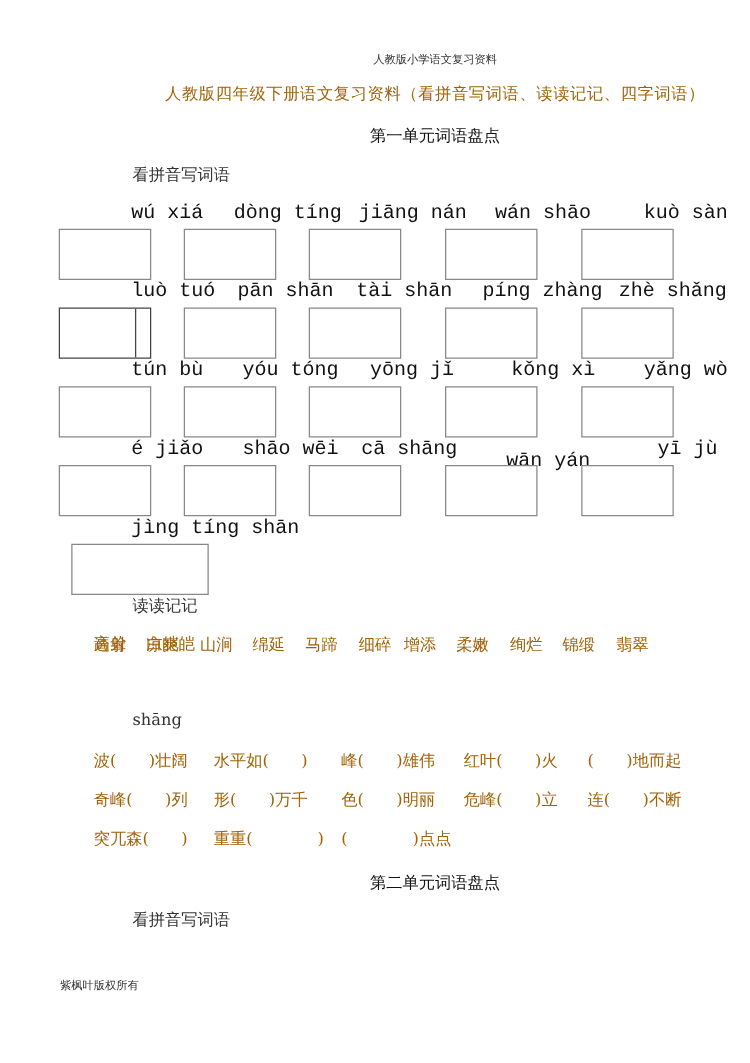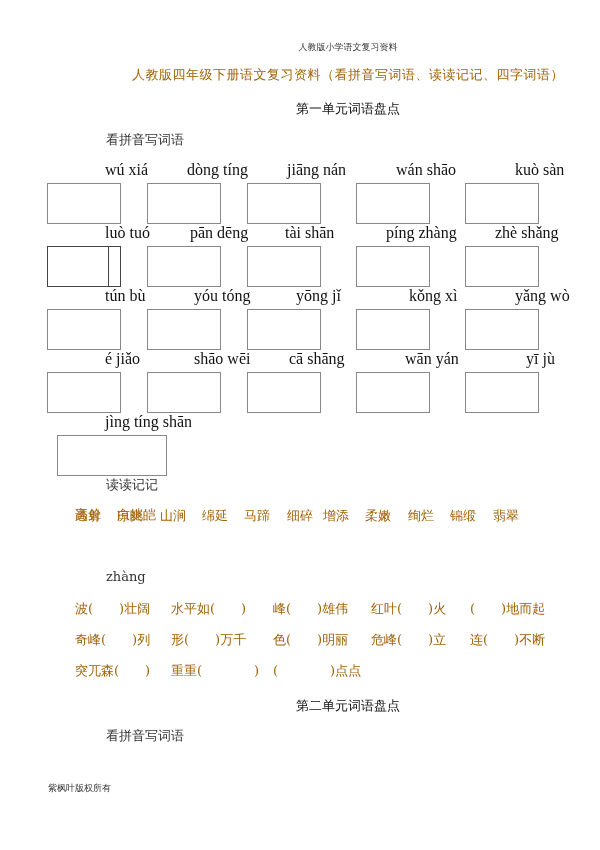--- a/index.html
+++ b/index.html
@@ -3,21 +3,21 @@
 <meta charset="utf-8">
 <style>
   html, body { margin: 0; padding: 0; background: #ffffff; }
   body { width: 600px; height: 850px; position: relative; overflow: hidden;
          font-family: "DejaVu Serif", "Liberation Serif", serif; color: #222; }
   .abs { position: absolute; padding-left: 48px; }
   .header-note { top: 41px; left: 0; width: 600px; text-align: center; font-size: 9px; color: #333; }
   .doc-title { top: 66px; left: 0; width: 600px; text-align: center; font-size: 13px; color: #a16207; letter-spacing: 0.5px; }
   .unit-title { left: 0; width: 600px; text-align: center; font-size: 13px; color: #111; }
   .section-label { left: 58px; font-size: 13px; color: #333; }
-  .pinyin { font-family: Liberation Serif, serif; font-size: 16px; color: #111; white-space: nowrap; }
+  .pinyin { font-family: Liberation Mono, monospace; font-size: 16px; color: #111; white-space: nowrap; }
   .box { border: 1px solid #888; box-sizing: border-box; width: 74px; height: 41px; background: #fff; }
   .box.split { border-color: #444; display: flex; }
   .box.split .cell { flex: 1; height: 100%; }
   .box.split .cell + .cell { border-left: 1px solid #444; }
   .box.wide { width: 110px; }
   .words { left: 58px; font-size: 13px; color: #a16207; white-space: nowrap; margin-left: 17px; }
   .words span { position: absolute; }
   .footer-note { top: 782px; left: 0; width: 600px; text-align: left; font-size: 9px; color: #333; }
 </style>
 </head>
@@ -33,21 +33,21 @@
 <div class="abs pinyin" style="top:161px;left:239px">jiāng nán</div>
 <div class="abs pinyin" style="top:161px;left:348px">wán shāo</div>
 <div class="abs pinyin" style="top:161px;left:467px">kuò sàn</div>
 <div class="abs box" style="top:183px;left:47px"></div>
 <div class="abs box" style="top:183px;left:147px"></div>
 <div class="abs box" style="top:183px;left:247px"></div>
 <div class="abs box" style="top:183px;left:356px"></div>
 <div class="abs box" style="top:183px;left:465px"></div>
 
 <div class="abs pinyin" style="top:224px;left:57px">luò tuó</div>
-<div class="abs pinyin" style="top:224px;left:142px">pān dēng</div>
+<div class="abs pinyin" style="top:224px;left:142px">pān shān</div>
 <div class="abs pinyin" style="top:224px;left:237px">tài shān</div>
 <div class="abs pinyin" style="top:224px;left:338px">píng zhàng</div>
 <div class="abs pinyin" style="top:224px;left:447px">zhè shǎng</div>
 <div class="abs box split" style="top:246px;left:47px">
   <div class="cell"></div>
   <div class="cell"></div>
 </div>
 <div class="abs box" style="top:246px;left:147px"></div>
 <div class="abs box" style="top:246px;left:247px"></div>
 <div class="abs box" style="top:246px;left:356px"></div>
@@ -60,21 +60,21 @@
 <div class="abs pinyin" style="top:287px;left:467px">yǎng wò</div>
 <div class="abs box" style="top:309px;left:47px"></div>
 <div class="abs box" style="top:309px;left:147px"></div>
 <div class="abs box" style="top:309px;left:247px"></div>
 <div class="abs box" style="top:309px;left:356px"></div>
 <div class="abs box" style="top:309px;left:465px"></div>
 
 <div class="abs pinyin" style="top:350px;left:57px">é jiǎo</div>
 <div class="abs pinyin" style="top:350px;left:146px">shāo wēi</div>
 <div class="abs pinyin" style="top:350px;left:241px">cā shāng</div>
-<div class="abs pinyin" style="top:350px;left:357px">wān yán</div>
+<div class="abs pinyin" style="top:360px;left:357px">wān yán</div>
 <div class="abs pinyin" style="top:350px;left:478px">yī jù</div>
 <div class="abs box" style="top:372px;left:47px"></div>
 <div class="abs box" style="top:372px;left:147px"></div>
 <div class="abs box" style="top:372px;left:247px"></div>
 <div class="abs box" style="top:372px;left:356px"></div>
 <div class="abs box" style="top:372px;left:465px"></div>
 
 <div class="abs pinyin" style="top:413px;left:57px">jìng tíng shān</div>
 <div class="abs box wide" style="top:435px;left:57px"></div>
 
@@ -90,21 +90,21 @@
   <span style="left:290px">柔嫩</span>
   <span style="left:333px">绚烂</span>
   <span style="left:375px">锦缎</span>
   <span style="left:418px">翡翠</span>
 </div>
 <div class="abs words" style="top:506px;width:500px;height:18px">
   <span style="left:0">高耸</span>
   <span style="left:42px">白皑皑</span>
 </div>
 
-<div class="abs section-label" style="top:569px">zhàng</div>
+<div class="abs section-label" style="top:569px">shāng</div>
 <div class="abs words" style="top:600px;width:500px;height:18px">
   <span style="left:0">波(　　)壮阔</span>
   <span style="left:96px">水平如(　　)</span>
   <span style="left:198px">峰(　　)雄伟</span>
   <span style="left:296px">红叶(　　)火</span>
   <span style="left:395px">(　　)地而起</span>
 </div>
 <div class="abs words" style="top:631px;width:500px;height:18px">
   <span style="left:0">奇峰(　　)列</span>
   <span style="left:96px">形(　　)万千</span>

